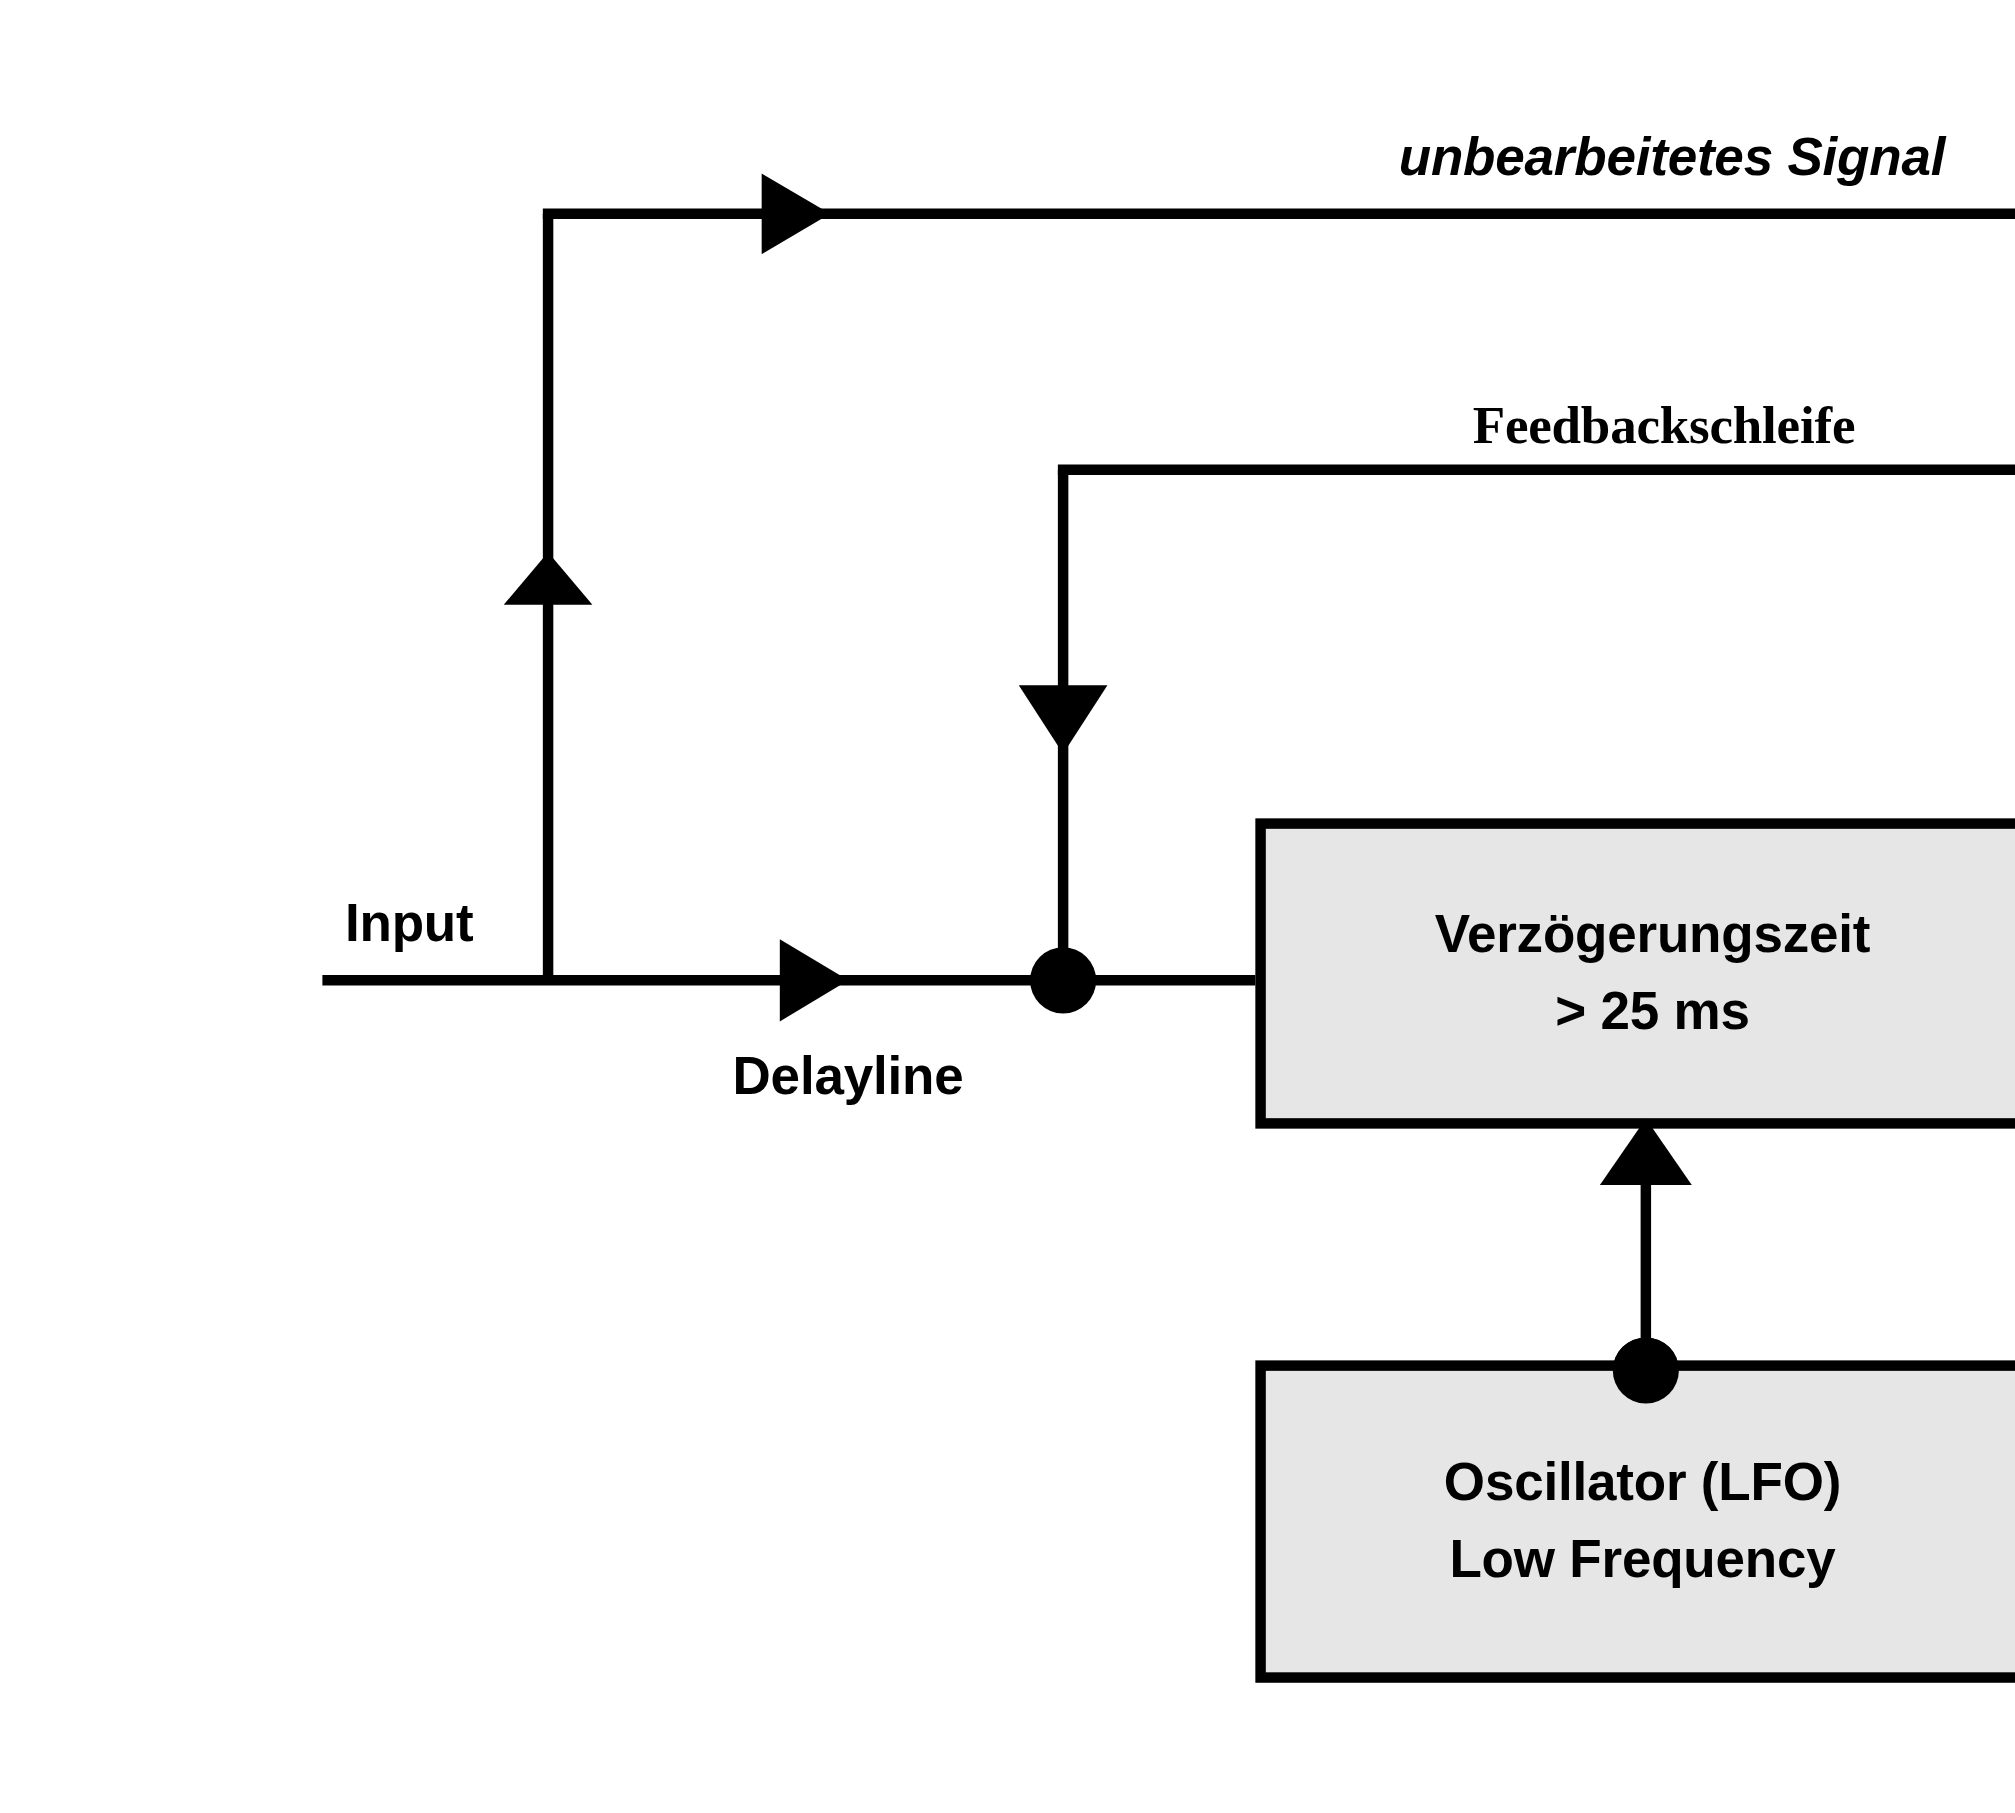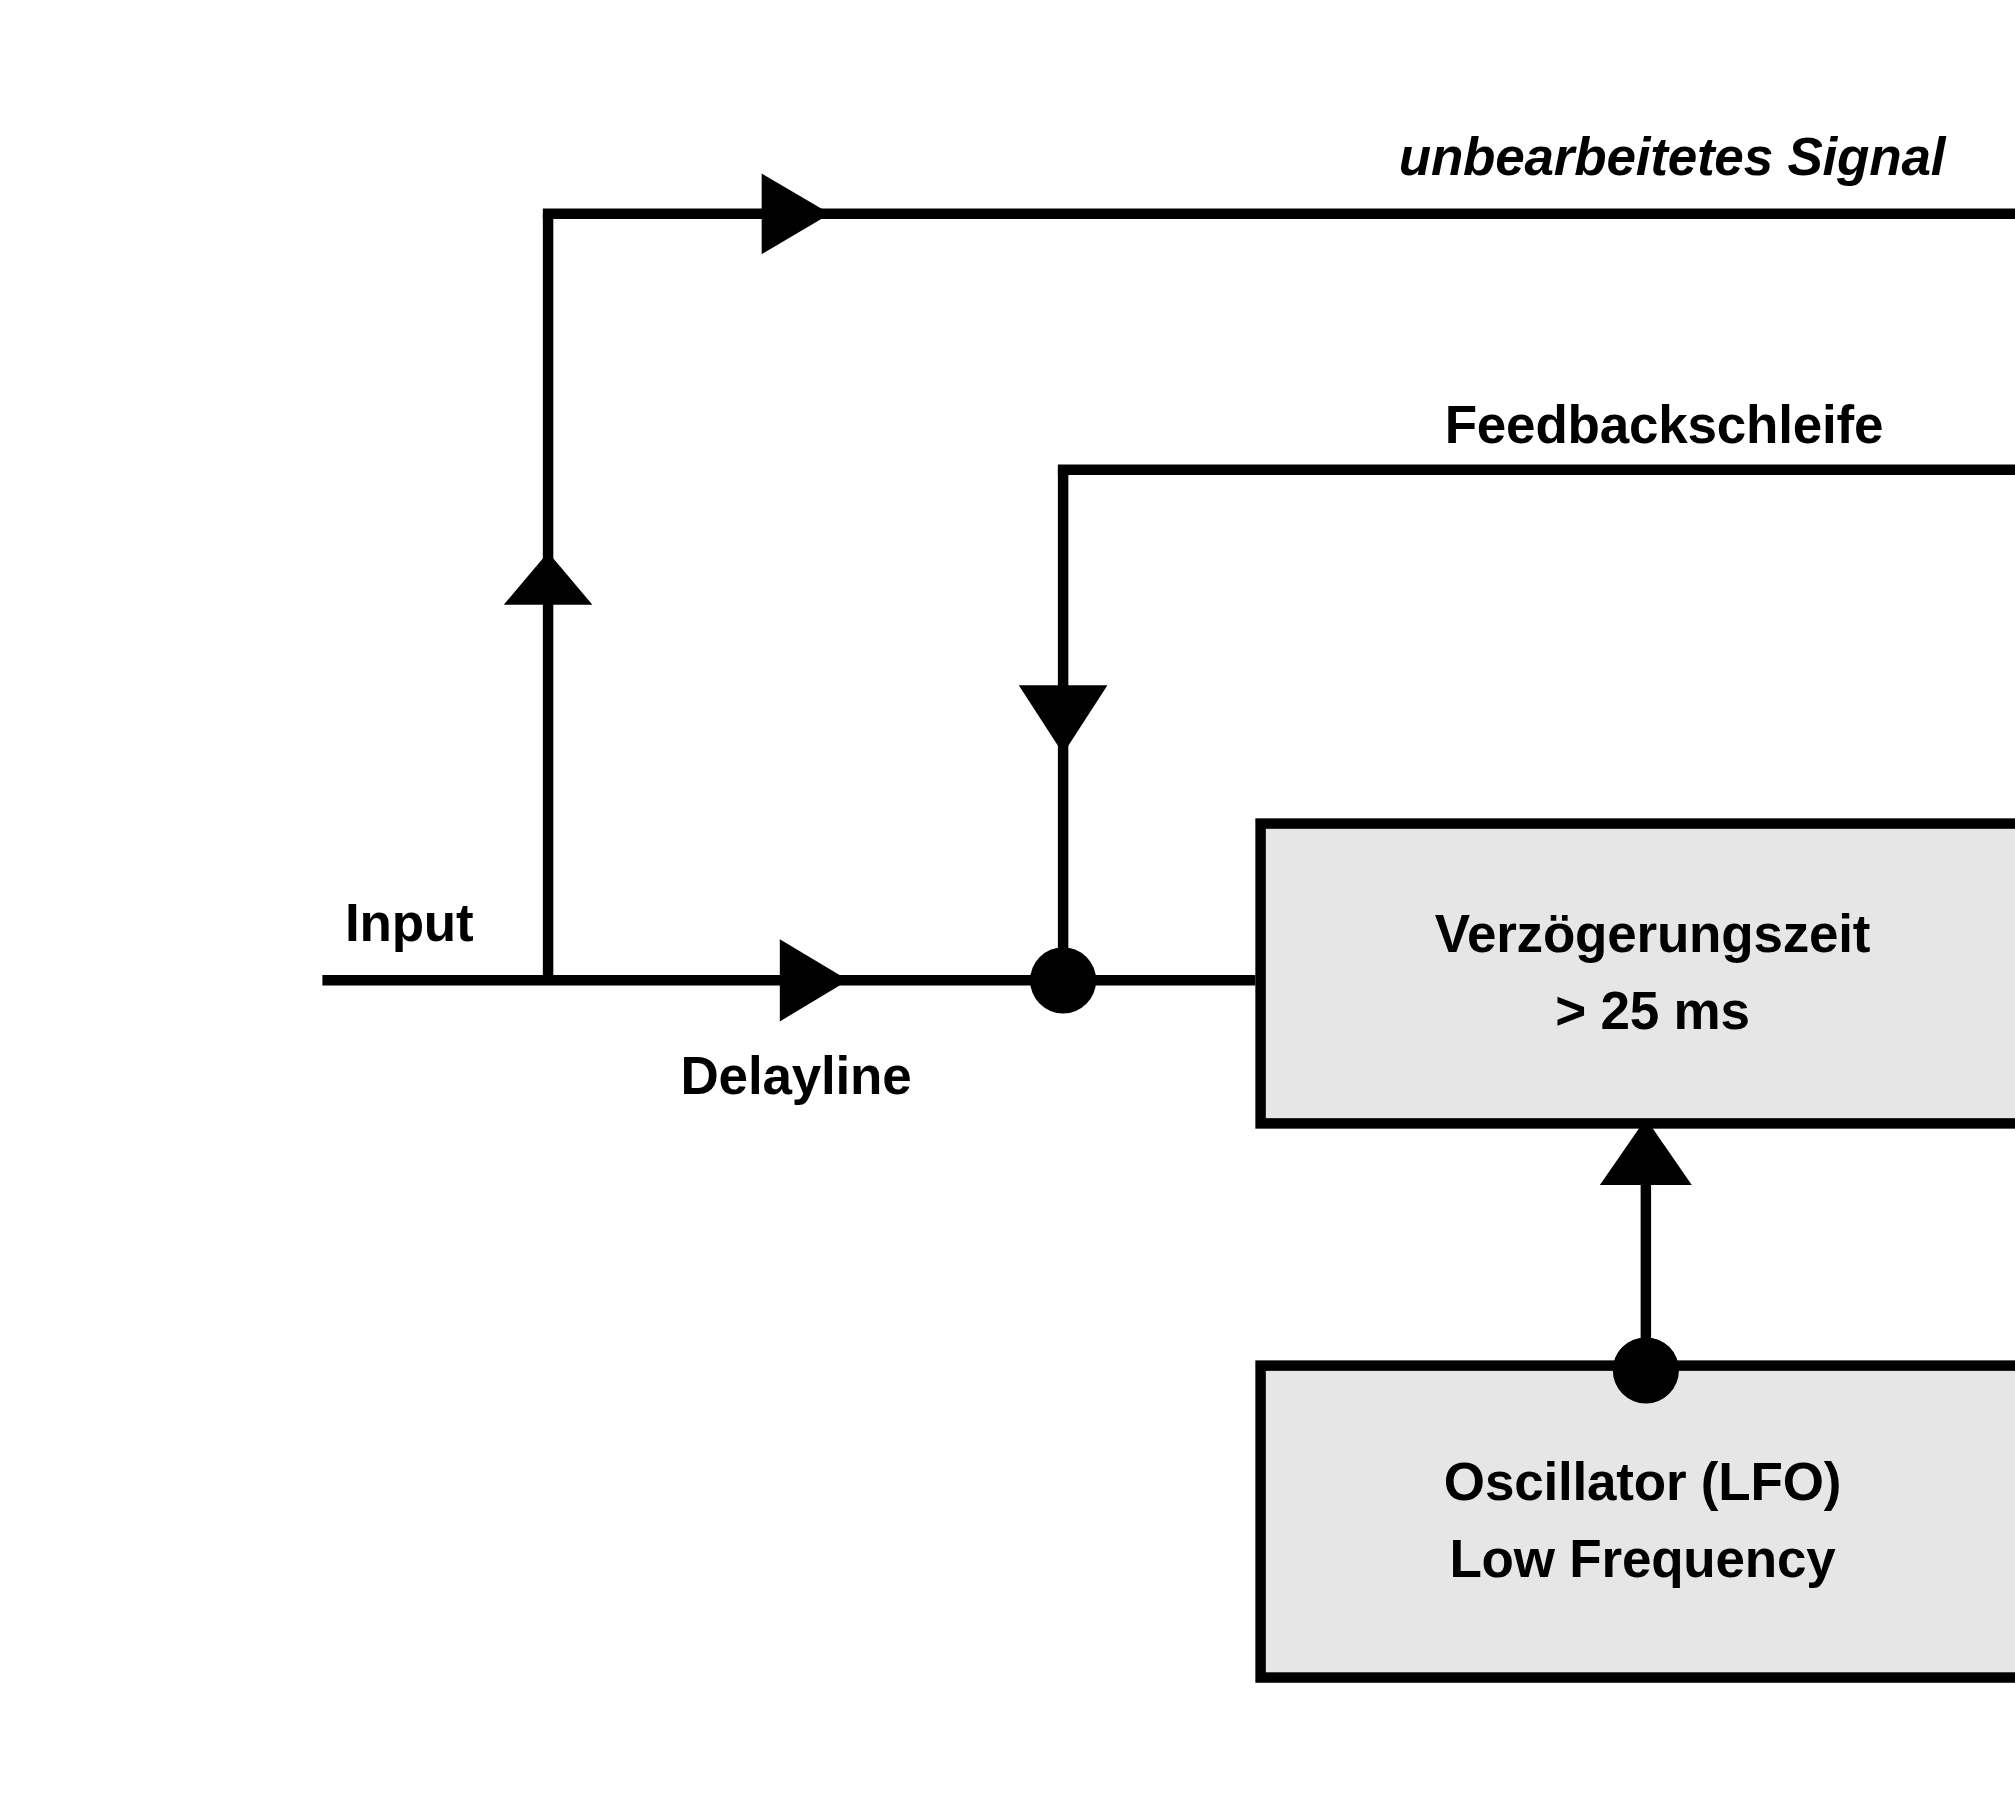--- a/index.html
+++ b/index.html
@@ -124,25 +124,25 @@
     <circle class="jdot" cx="4084" cy="3400" r="82"></circle>
 
     <ellipse class="summer" cx="6455" cy="1818" rx="207" ry="168"></ellipse>
 
     <path class="wire" d="M 6650 1818 L 7600 1818"></path>
     <polygon class="arrowhead" points="7330,1660 7610,1818 7330,1976"></polygon>
   </svg>
 
   <div class="lbl lbl-center" style="left:1672px; top:125px; font-size:53px;font-style:italic;">unbearbeitetes Signal</div>
 
-  <div class="lbl lbl-center" style="left:1664px; top:393px; font-size:53px;">Feedbackschleife</div>
+  <div class="lbl lbl-center" style="left:1664px; top:393px; font-size:53px;font-family:Liberation Serif, serif;">Feedbackschleife</div>
 
   <div class="lbl" style="left:345px; top:891px; font-size:53px;text-align:center;">Input</div>
 
-  <div class="lbl lbl-center" style="left:796px; top:1044px; font-size:53px;">Delayline</div>
+  <div class="lbl lbl-center" style="left:848px; top:1044px; font-size:53px;">Delayline</div>
 
   <div class="blocktext" style="left:1261px; top:823px; width:783px; height:300px; font-size:53px;">
     <div>Verzögerungszeit</div>
     <div>&gt; 25 ms</div>
   </div>
 
   <div class="blocktext" style="left:1261px; top:1365px; width:763px; height:312px; font-size:53px;">
     <div>Oscillator (LFO)</div>
     <div>Low Frequency</div>
   </div>

